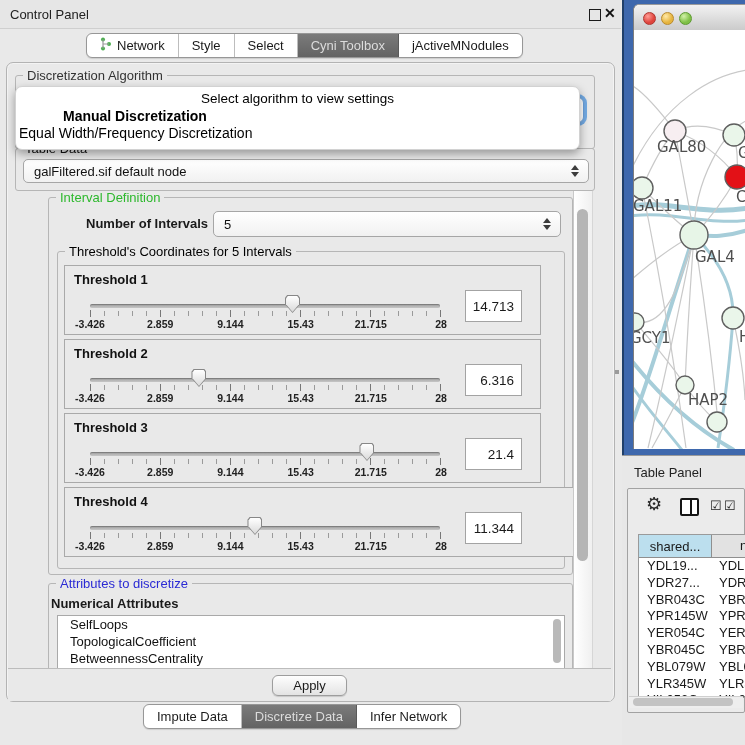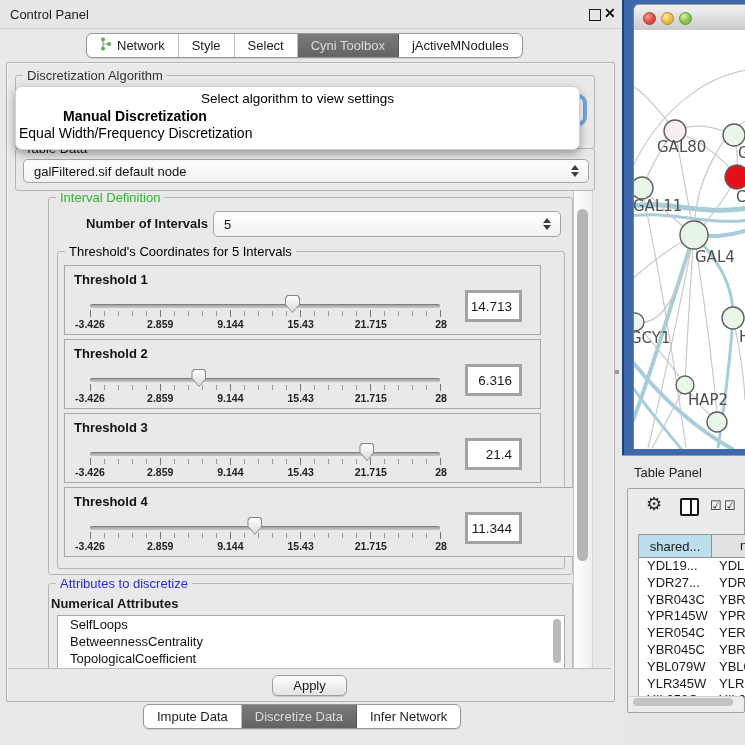--- a/index.html
+++ b/index.html
@@ -10,21 +10,21 @@
   .cp-titlebar{left:0;top:0;width:621px;height:28px;background:#e6e6e6;border-bottom:1px solid #cfcfcf;}
   .cp-title{left:10px;top:7px;font-size:13px;color:#222;}
   .float-btn{left:589px;top:9px;width:10px;height:10px;border:1.5px solid #1a1a1a;background:transparent;}
   .close-btn{left:604px;top:5px;font-size:14px;font-weight:bold;color:#111;}
   
   .segbar{display:flex;background:#fff;border:1px solid #979797;border-radius:6px;overflow:hidden;height:23px;box-shadow:0 1px 1px rgba(0,0,0,.12);}
   .seg{display:flex;align-items:center;gap:5px;padding:0 13px;font-size:13px;color:#1a1a1a;border-right:1px solid #bdbdbd;white-space:nowrap;}
   .seg:last-child{border-right:none;}
   .seg.sel{background:linear-gradient(#7b7b7b,#636363);color:#dcdcdc;border-right:1px solid #5a5a5a;}
   
-  .main-panel{left:6px;top:62px;width:607px;height:638px;border:1px solid #b3b3b3;border-radius:2px;
+  .main-panel{left:6px;top:62px;width:607px;height:638px;border:1px solid #b3b3b3;border-radius:7px;
               background:#e9e9e9;box-shadow:inset 0 0 0 1px #f3f3f3;}
   .group{border:1px solid #b6b6b6;border-radius:3px;}
   .group-title{font-size:13px;background:#e9e9e9;padding:0 4px;line-height:13px;}
   .combo{background:linear-gradient(#ffffff,#f1f1f1);border:1px solid #a6a6a6;border-radius:5px;
          display:flex;align-items:center;font-size:13px;color:#111;}
   .combo .txt{padding-left:10px;}
   .spinner{position:absolute;right:8px;top:50%;transform:translateY(-50%);width:9px;height:12px;}
   .spinner i{position:absolute;left:0;width:0;height:0;border-left:4.5px solid transparent;border-right:4.5px solid transparent;}
   .spinner .up{top:0;border-bottom:5px solid #3c3c3c;}
   .spinner .dn{bottom:0;border-top:5px solid #3c3c3c;}
@@ -37,21 +37,21 @@
   .ticks{position:absolute;left:25px;width:351px;}
   .minor{top:45px;height:5px;background:repeating-linear-gradient(90deg,#9a9a9a 0 1px,transparent 1px 14px);}
   .major{top:44px;height:7px;background:repeating-linear-gradient(90deg,#777 0 1px,transparent 1px 70px);}
   .ticklabels{position:absolute;left:25px;top:52px;width:351px;height:12px;}
   .ticklabels span{position:absolute;transform:translateX(-50%);font-size:10.5px;font-weight:bold;color:#222;white-space:nowrap;}
   .thumb{position:absolute;top:29px;width:15px;height:18px;margin-left:-7px;
          clip-path:polygon(14% 0,86% 0,100% 15%,100% 52%,50% 100%,0 52%,0 15%);background:#878787;}
   .thumb i{position:absolute;left:1px;top:1px;right:1px;bottom:1px;display:block;
            clip-path:polygon(14% 0,86% 0,100% 15%,100% 52%,50% 100%,0 52%,0 15%);
            background:linear-gradient(#ffffff,#d9d9d9);}
-  .valbox{position:absolute;left:400px;top:24px;width:57px;height:32px;background:#fff;border:3px solid #a3a3a3;
+  .valbox{position:absolute;left:400px;top:24px;width:57px;height:32px;background:#fff;border:1px solid #a3a3a3;
           display:flex;align-items:center;justify-content:flex-end;padding-right:7px;box-sizing:border-box;font-size:13.5px;}
   
   .attr-list{background:#fff;border:1px solid #a9a9a9;overflow:hidden;}
   .attr-item{font-size:13px;padding:1px 0 1px 12px;line-height:15px;color:#111;}
   
   .vscroll-track{background:linear-gradient(90deg,#ffffff,#f0f0f0);border-left:1px solid #c9c9c9;border-right:1px solid #d6d6d6;}
   .scroll-thumb{background:#b5b5b5;border-radius:6px;}
   
   .footer{left:1px;top:605px;width:603px;height:32px;border-top:1px solid #bcbcbc;background:#e9e9e9;
           display:flex;align-items:center;justify-content:center;}
@@ -234,22 +234,22 @@
         <i></i>
       </div>
     <div class="valbox">11.344</div>
   </div>
 
   <div class="abs group" style="left:41px;top:520px;width:523px;height:110px;"></div>
   <div class="abs group-title" style="left:49px;top:514px;color:#2a2ad4;">Attributes to discretize</div>
   <div class="abs label13 bold" style="left:44px;top:533px;">Numerical Attributes</div>
   <div class="abs attr-list" style="left:50px;top:552px;width:506px;height:53px;" id="attr-list">
       <div class="attr-item">SelfLoops</div>
+      <div class="attr-item">TopologicalCoefficient</div>
       <div class="attr-item">BetweennessCentrality</div>
-      <div class="attr-item">TopologicalCoefficient</div>
     </div>
   <div class="abs scroll-thumb" style="left:546px;top:556px;width:8px;height:44px;background:#b9b9b9;"></div>
 
   <div class="abs vscroll-track" style="left:566px;top:128px;width:18px;height:477px;">
     <div class="scroll-thumb" style="position:absolute;left:3px;top:18px;width:11px;height:352px;"></div>
   </div>
 
   <div class="abs footer">
     <div class="apply-btn">Apply</div>
   </div>

